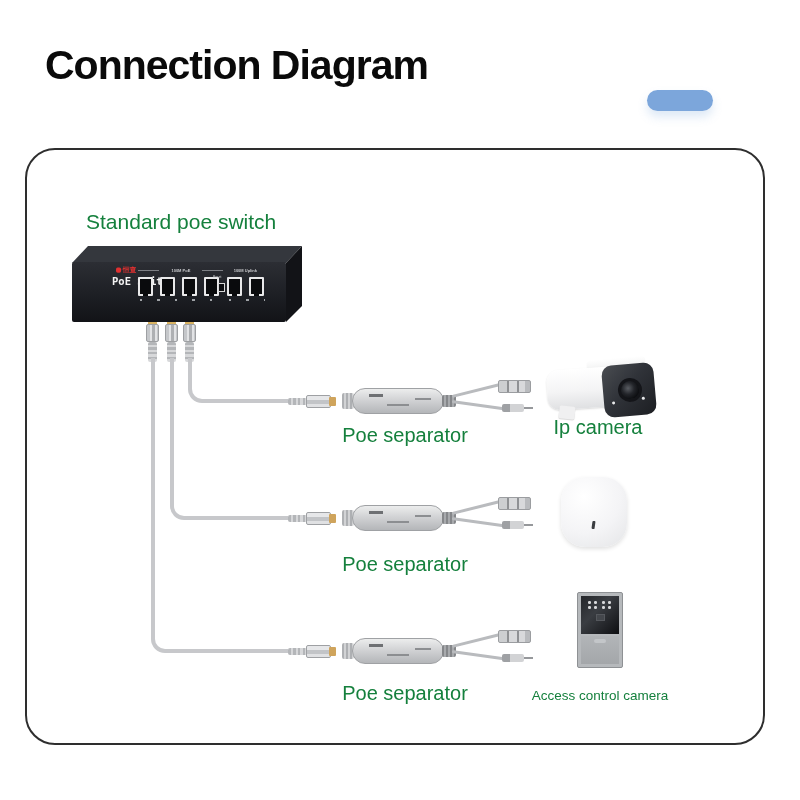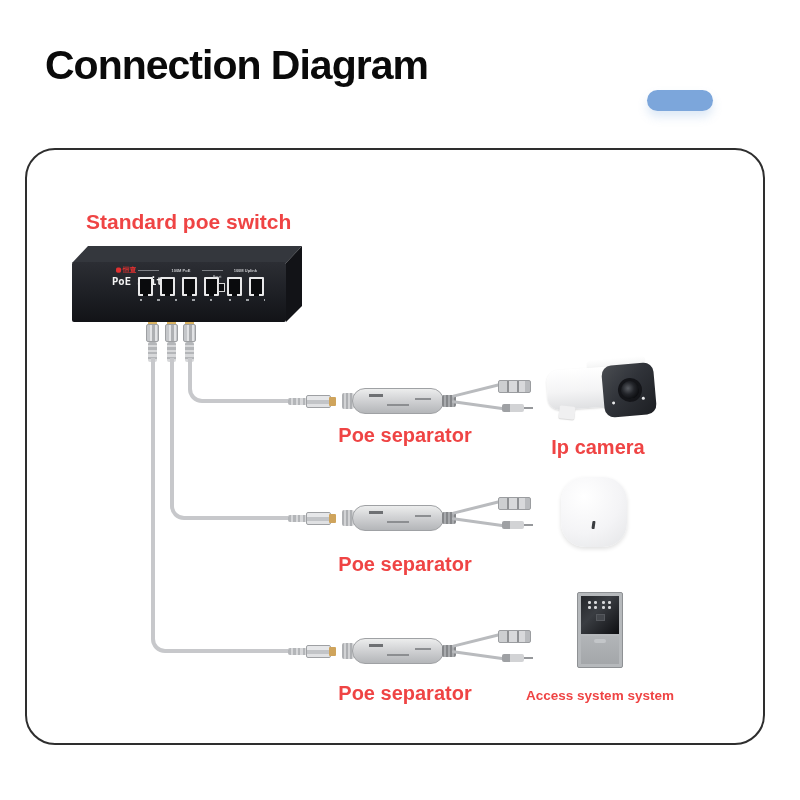--- a/index.html
+++ b/index.html
@@ -19,21 +19,21 @@
     left:647px;top:90px;width:66px;height:21px;border-radius:11px;
     background:#7ca6db;box-shadow:0 6px 10px rgba(124,166,219,0.25);
   }
 
   
   .frame{
     left:25px;top:148px;width:736px;height:593px;
     border:2px solid #2e2e2e;border-radius:30px;background:#ffffff;
   }
 
-  .blue-label{color:#ef4444;font-weight:bold;white-space:nowrap;}
+  .blue-label{color:#15803d;font-weight:normal;white-space:nowrap;}
   .switch-label{left:86px;top:210px;font-size:21px;}
   .sep-label{left:325px;width:160px;text-align:center;font-size:20px;}
   .dev-label{left:527px;width:142px;text-align:center;font-size:20px;}
   .access-label{left:512px;width:176px;text-align:center;font-size:13.5px;top:688px;}
 
   
   .switch{left:70px;top:246px;width:232px;height:76px;}
   .sw-top{
     left:0;top:0;width:232px;height:17px;background:#34373d;
     clip-path:polygon(18px 0,232px 0,216px 17px,2px 17px);
@@ -233,21 +233,21 @@
   <div class="abs camera">
     <div class="abs cam-shade"></div>
     <div class="abs cam-body"></div>
     <div class="abs cam-foot"></div>
     <div class="abs cam-front">
       <div class="abs cam-lens"></div>
       <div class="abs cam-led" style="left:8px;top:36px;"></div>
       <div class="abs cam-led" style="left:38px;top:34px;"></div>
     </div>
   </div>
-  <div class="abs blue-label dev-label" style="top:436px;">Ip camera</div>
+  <div class="abs blue-label dev-label" style="top:416px;">Ip camera</div>
 
   <div class="abs row" style="top:518px;">
     <div class="abs in-boot"></div>
     <div class="abs in-head"></div>
     <div class="abs in-tip"></div>
     <div class="abs sep-cap"></div>
     <div class="abs sep-body">
       <div class="m1"></div>
       <div class="m2"></div>
       <div class="m3"></div>
@@ -291,15 +291,15 @@
       <div class="abs acs-dot" style="left:7px;top:10px;"></div>
       <div class="abs acs-dot" style="left:13px;top:10px;"></div>
       <div class="abs acs-dot" style="left:21px;top:10px;"></div>
       <div class="abs acs-dot" style="left:27px;top:10px;"></div>
       <div class="abs acs-cam"></div>
     </div>
     <div class="abs acs-bottom">
       <div class="abs acs-logo"></div>
     </div>
   </div>
-  <div class="abs blue-label access-label">Access system system</div>
+  <div class="abs blue-label access-label">Access control camera</div>
 
 </div>
 
 </body></html>

